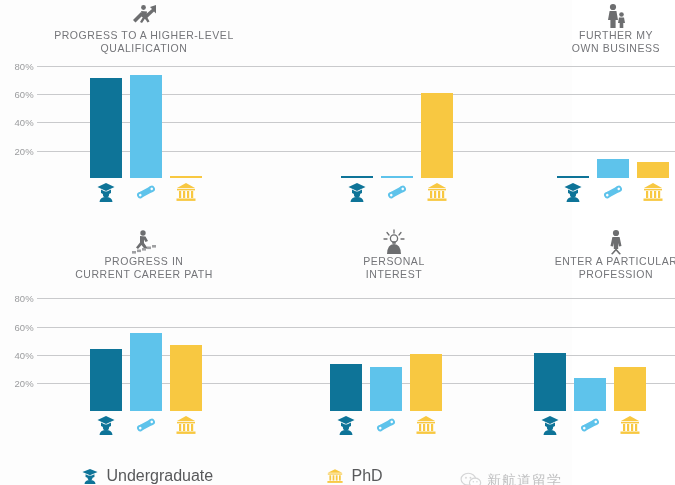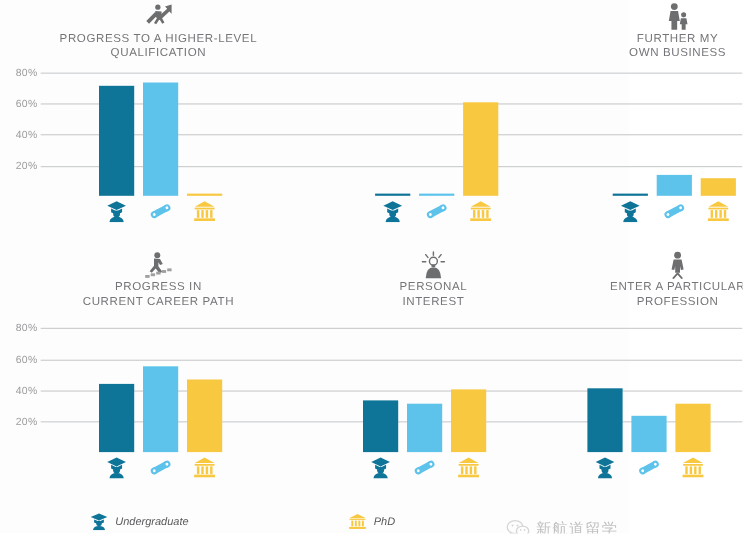--- a/index.html
+++ b/index.html
@@ -107,23 +107,22 @@
     left: 82px;
     top: 466px;
     width: 330px;
     height: 20px;
   }
   .legend-item {
     position: absolute;
     top: 0;
     height: 20px;
     white-space: nowrap;
-    font-size: 10px;
+    font-size: 16px;
     color: #58595b;
-    font-style: italic;
   }
   .legend-item .lg-icon {
     display: inline-block;
     vertical-align: middle;
     width: 16px;
     height: 16px;
     margin-right: 4px;
   }
   .legend-item .lg-label { display: inline-block; vertical-align: middle; }
 
@@ -479,21 +478,21 @@
       <span class="lg-icon">
         <svg width="16" height="16" viewBox="0 0 18 18">
             <path d="M9 1 L17.5 4.6 L9 8.2 L0.5 4.6 Z" fill="#0e7498"></path>
             <path d="M4 7 L4 10 L9 12.2 L14 10 L14 7 L9 9.2 Z" fill="#0e7498"></path>
             <circle cx="9" cy="11.2" r="2.8" fill="#0e7498"></circle>
             <path d="M2.8 18 Q3.2 13.6 9 13.6 Q14.8 13.6 15.2 18 Z" fill="#0e7498"></path>
           </svg>
       </span>
       <span class="lg-label">Undergraduate</span>
     </div>
-    <div class="legend-item" style="left:235px;">
+    <div class="legend-item" style="left:245px;">
       <span class="lg-icon">
         <svg width="16" height="16" viewBox="0 0 20 19">
             <path d="M10 1 L19 5.5 L1 5.5 Z" fill="#f8c841"></path>
             <rect x="1" y="6.3" width="18" height="1.5" fill="#f8c841"></rect>
             <rect x="3" y="8.6" width="2.2" height="6.6" fill="#f8c841"></rect>
             <rect x="7" y="8.6" width="2.2" height="6.6" fill="#f8c841"></rect>
             <rect x="11" y="8.6" width="2.2" height="6.6" fill="#f8c841"></rect>
             <rect x="15" y="8.6" width="2.2" height="6.6" fill="#f8c841"></rect>
             <rect x="0.5" y="15.8" width="19" height="2.3" fill="#f8c841"></rect>
           </svg>

